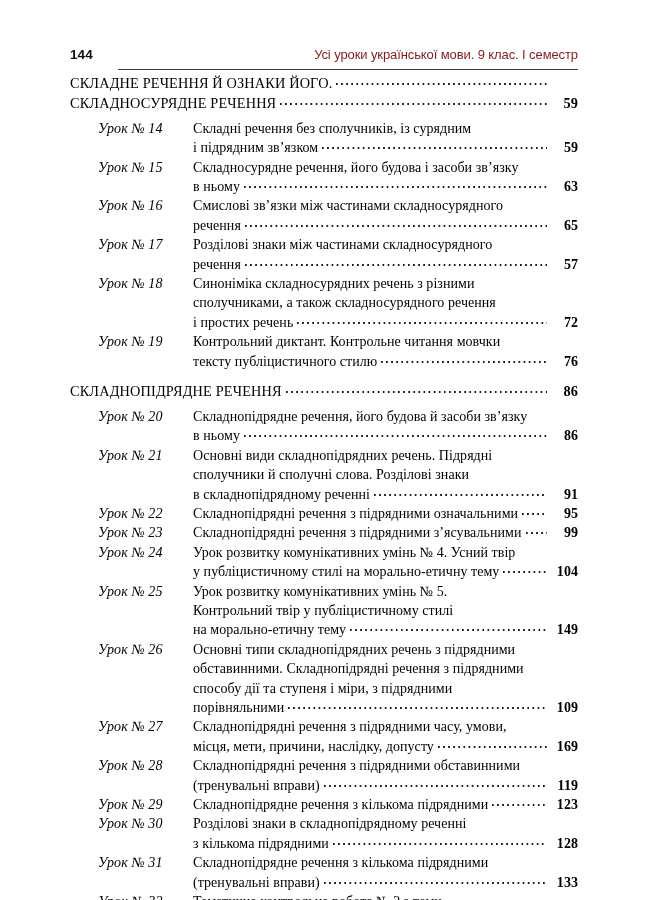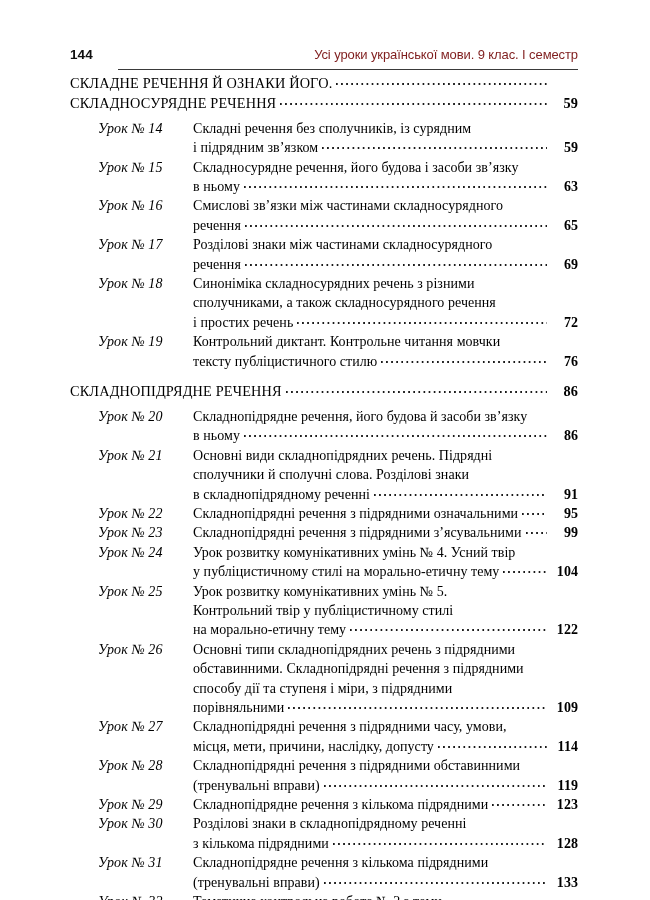--- a/index.html
+++ b/index.html
@@ -236,21 +236,21 @@
       </div>
       <div class="entry">
         <div class="entry-label">Урок  № 17</div>
         <div class="entry-body">
           <div class="entry-line plain">
             <span class="txt">Розділові знаки між частинами складносурядного</span>
           </div>
           <div class="entry-line">
             <span class="txt">речення</span>
             <span class="leader"></span>
-            <span class="pg">69</span>
+            <span class="pg">57</span>
           </div>
         </div>
       </div>
       <div class="entry">
         <div class="entry-label">Урок  № 18</div>
         <div class="entry-body">
           <div class="entry-line plain">
             <span class="txt">Синоніміка складносурядних речень з різними</span>
           </div>
           <div class="entry-line plain">
@@ -352,21 +352,21 @@
         <div class="entry-body">
           <div class="entry-line plain">
             <span class="txt">Урок розвитку комунікативних умінь № 5.</span>
           </div>
           <div class="entry-line plain">
             <span class="txt">Контрольний твір у публіцистичному стилі</span>
           </div>
           <div class="entry-line">
             <span class="txt">на морально-етичну тему</span>
             <span class="leader"></span>
-            <span class="pg">122</span>
+            <span class="pg">149</span>
           </div>
         </div>
       </div>
       <div class="entry">
         <div class="entry-label">Урок  № 26</div>
         <div class="entry-body">
           <div class="entry-line plain">
             <span class="txt">Основні типи складнопідрядних речень з підрядними</span>
           </div>
           <div class="entry-line plain">
@@ -384,21 +384,21 @@
       </div>
       <div class="entry">
         <div class="entry-label">Урок  № 27</div>
         <div class="entry-body">
           <div class="entry-line plain">
             <span class="txt">Складнопідрядні речення з підрядними часу, умови,</span>
           </div>
           <div class="entry-line">
             <span class="txt">місця, мети, причини, наслідку, допусту</span>
             <span class="leader"></span>
-            <span class="pg">114</span>
+            <span class="pg">169</span>
           </div>
         </div>
       </div>
       <div class="entry">
         <div class="entry-label">Урок  № 28</div>
         <div class="entry-body">
           <div class="entry-line plain">
             <span class="txt">Складнопідрядні речення з підрядними обставинними</span>
           </div>
           <div class="entry-line">

